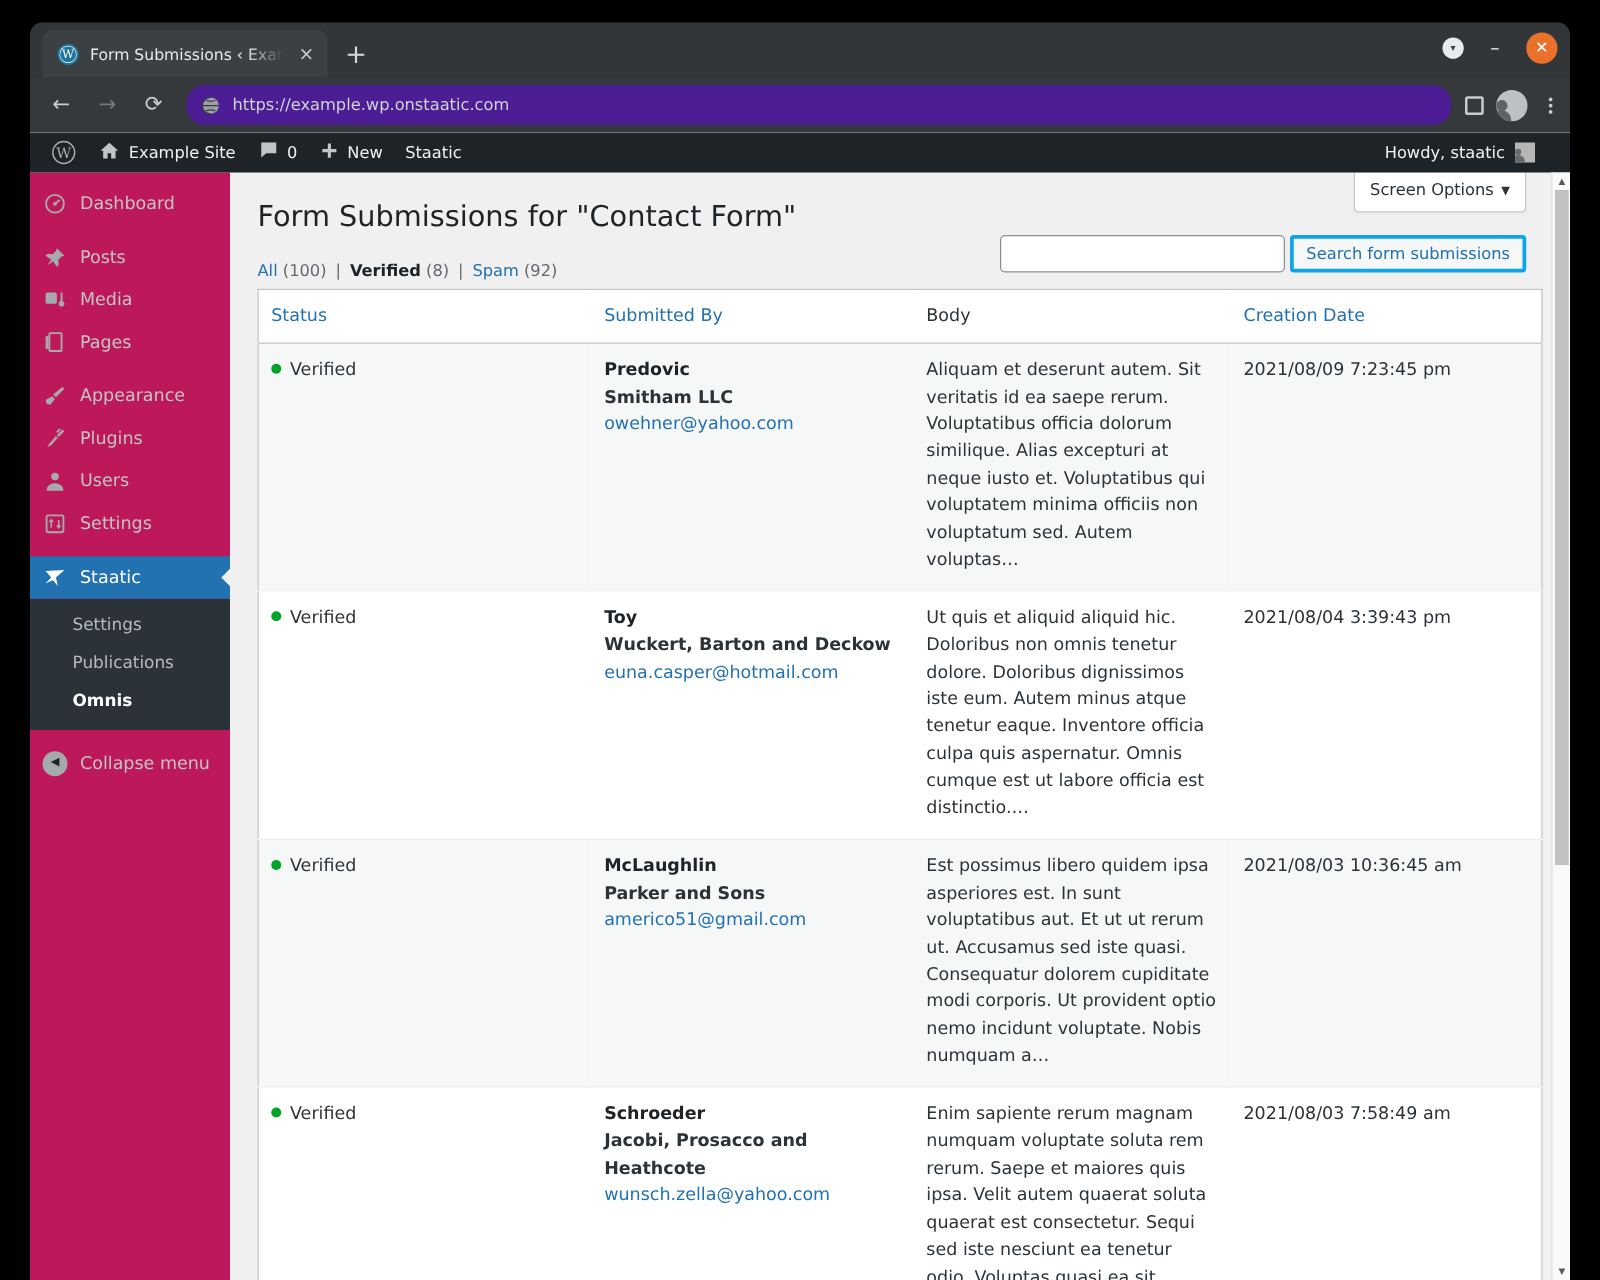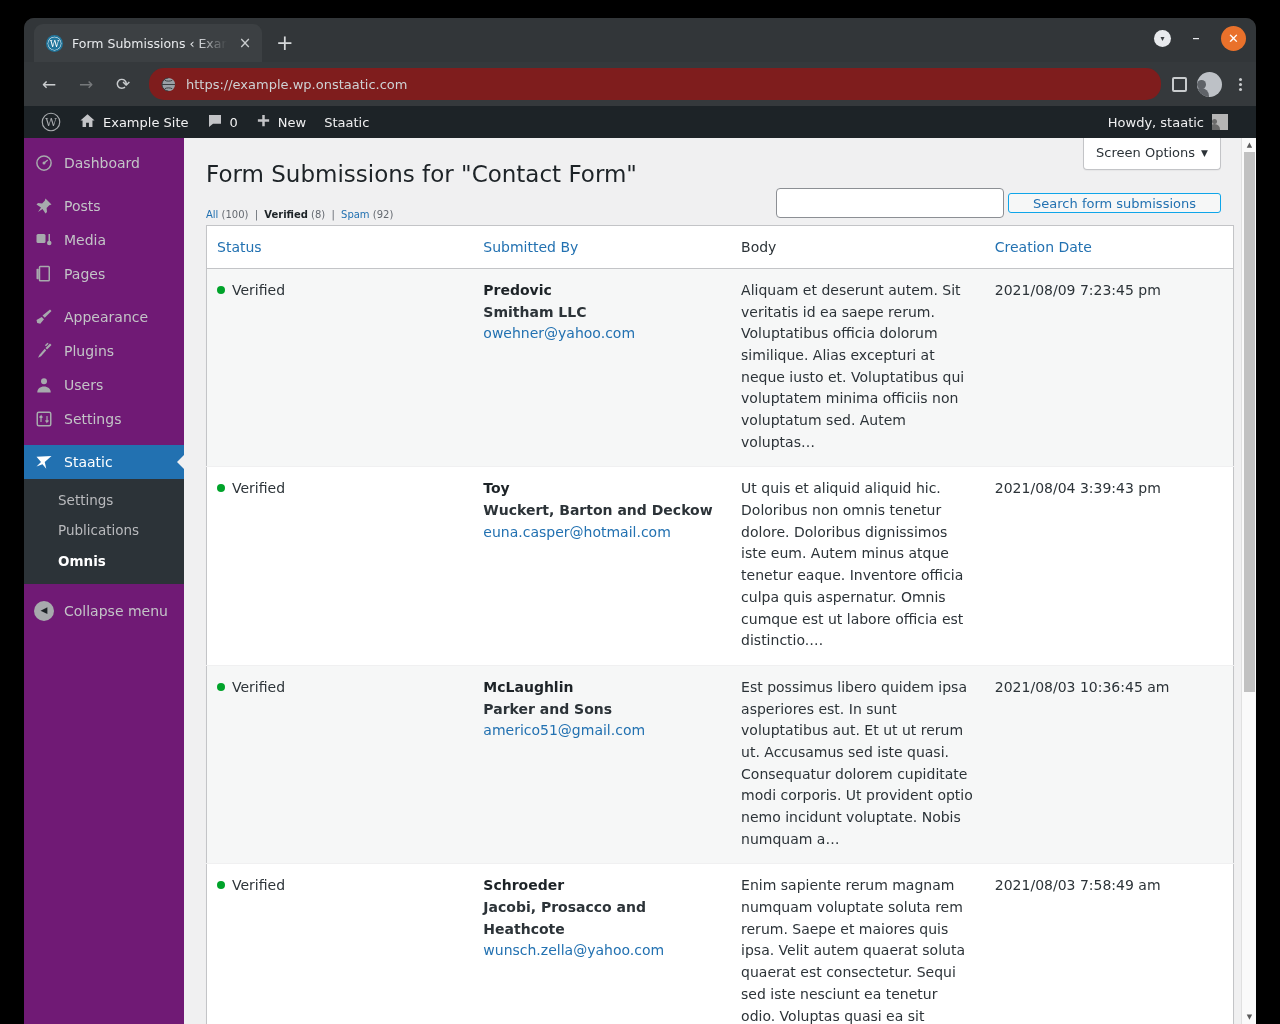--- a/index.html
+++ b/index.html
@@ -97,21 +97,21 @@
     width: 34px; height: 34px; border-radius: 50%;
     display: flex; align-items: center; justify-content: center;
     color: #c9ccce;
     font-size: 17px;
   }
   .nav-btn.disabled { color: #76797b; }
   .omnibox {
     flex: 1 1 auto;
     height: 32px;
     margin-left: 6px;
-    background: #7f1d1d;
+    background: #4c1d95;
     border-radius: 15px;
     display: flex; align-items: center;
     padding: 0 12px;
     gap: 10px;
   }
   .globe-icon { width: 15px; height: 15px; flex: 0 0 auto; }
   .url-text { color: #cfd2d4; font-size: 13px; }
   .omni-right { display: flex; align-items: center; gap: 10px; margin-left: 8px; }
   .sq-icon {
     width: 15px; height: 15px;
@@ -167,21 +167,21 @@
   .avatar-sm .h { width: 5px; height: 5px; border-radius: 50%; background: #6a6a6a; position: relative; top:-6px;}
   .avatar-sm .b { width: 11px; height: 6px; border-radius: 6px 6px 0 0; background: #6a6a6a; position: relative; left: -8px;}
 
   
   .admin-body { display: flex; height: 886px; }
 
   
   .wp-sidebar {
     width: 160px;
     flex: 0 0 160px;
-    background: #701a75;
+    background: #be185d;
     color: #c3c4c7;
     font-size: 14px;
     padding-top: 8px;
     position: relative;
   }
   .menu-item {
     display: flex; align-items: center;
     gap: 10px;
     height: 34px;
     padding-left: 10px;
@@ -255,21 +255,21 @@
   .screen-meta .caret { font-size: 9px; margin-left: 6px; position: relative; top: -1px; }
 
   .page-title {
     font-size: 23px;
     font-weight: 400;
     color: #1d2327;
     padding: 22px 0 0 0;
     line-height: 1.3;
   }
   .subsubsub {
-    font-size: 10px;
+    font-size: 13px;
     color: #646970;
     margin-top: 15px;
     line-height: 2;
   }
   .subsubsub a { color: #2271b1; text-decoration: none; }
   .subsubsub .cur { color: #1d2327; font-weight: 600; }
   .subsubsub .count { color: #646970; }
   .subsubsub .sep { color: #646970; margin: 0 3px; }
 
   .search-box {
@@ -281,27 +281,27 @@
     width: 228px; height: 30px;
     border: 1px solid #8c8f94;
     border-radius: 4px;
     background: #fff;
     padding: 0 8px;
     font-size: 14px;
     color: #2c3338;
     font-family: inherit;
   }
   .search-btn {
-    height: 20px;
-    border: 1px solid #0ea5e9;
+    height: 30px;
+    border: 3px solid #0ea5e9;
     border-radius: 3px;
     background: #f6f7f7;
     color: #2271b1;
     font-size: 13px;
-    padding: 0 24px;
+    padding: 0 10px;
     font-family: inherit;
     cursor: pointer;
   }
   .tablenav-top {
     text-align: right;
     font-size: 13px;
     color: #2c3338;
     padding: 12px 13px 8px 0;
   }
 

